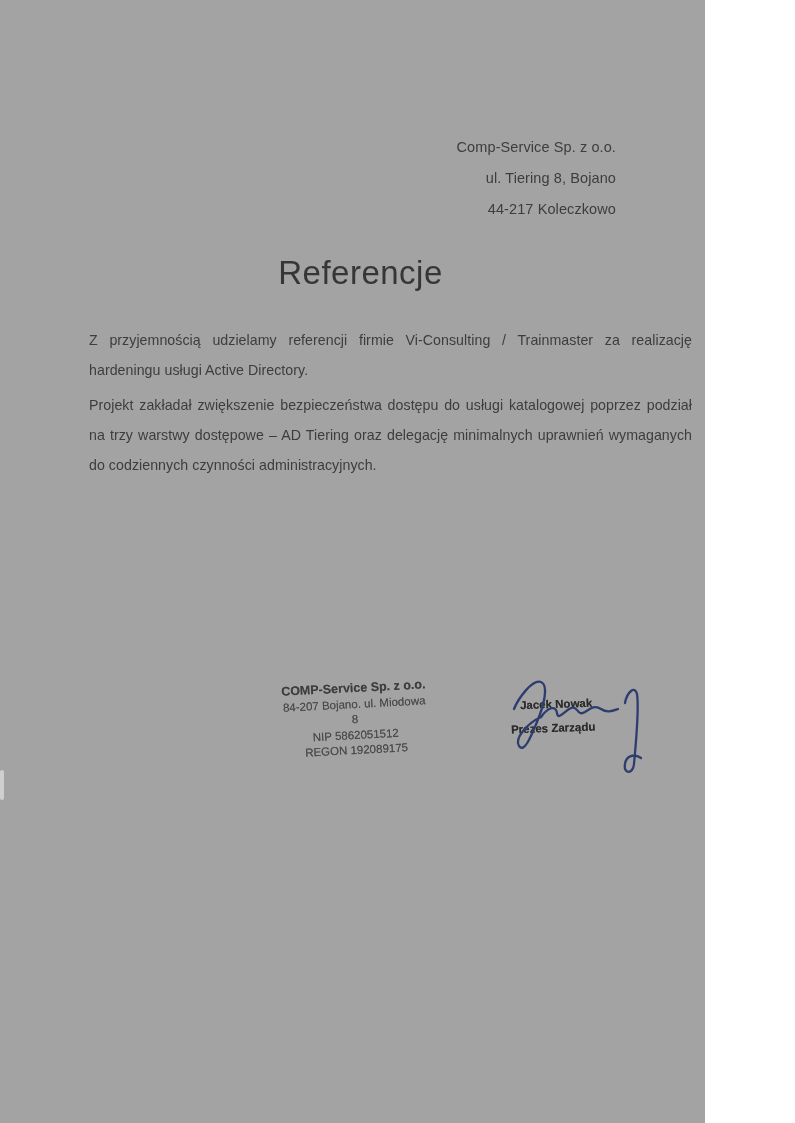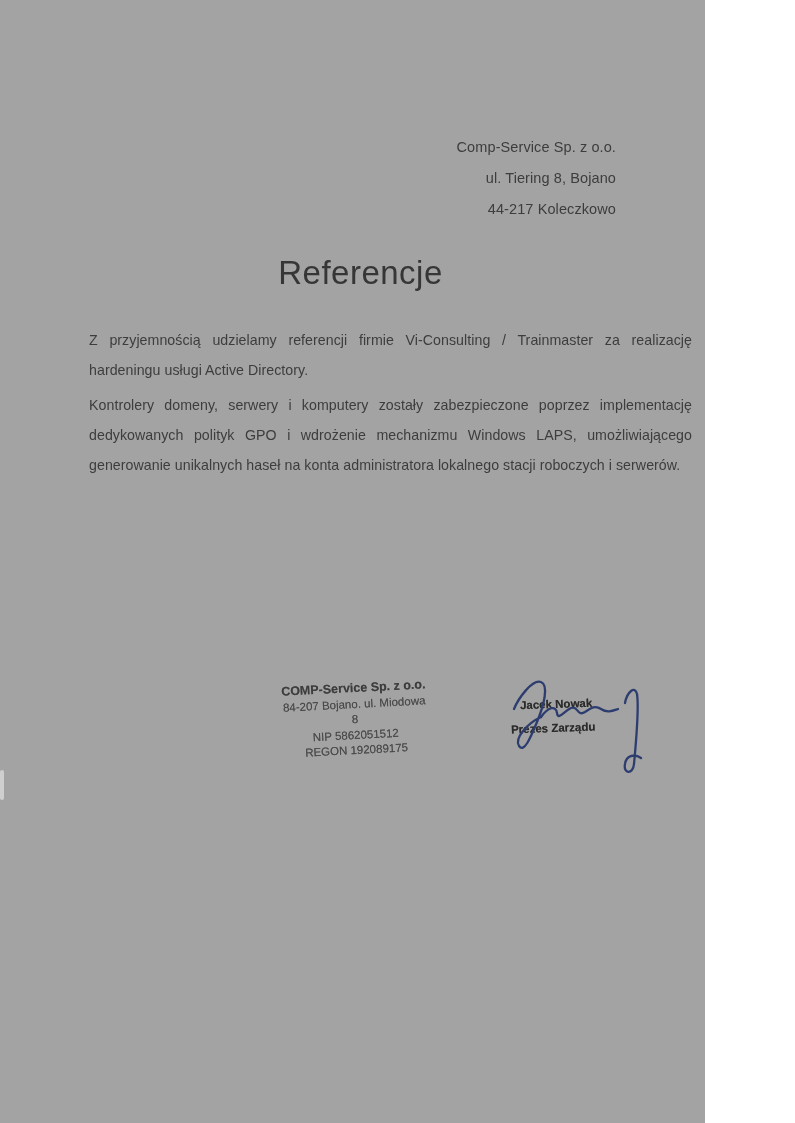--- a/index.html
+++ b/index.html
@@ -127,21 +127,21 @@
   <div class="letterhead">
     <div>Comp-Service Sp. z o.o.</div>
     <div>ul. Tiering 8, Bojano</div>
     <div>44-217 Koleczkowo</div>
   </div>
 
   <div class="doc-title">Referencje</div>
 
   <div class="letter-body">
     <p>Z przyjemnością udzielamy referencji firmie Vi-Consulting / Trainmaster za realizację hardeningu usługi Active Directory.</p>
-    <p>Kontrolery domeny, serwery i komputery zostały zabezpieczone poprzez implementację dedykowanych polityk GPO i wdrożenie mechanizmu Windows LAPS, umożliwiającego generowanie unikalnych haseł na konta administratora lokalnego stacji roboczych i serwerów.</p>
+    <p>Projekt zakładał zwiększenie bezpieczeństwa dostępu do usługi katalogowej poprzez podział na trzy warstwy dostępowe – AD Tiering oraz delegację minimalnych uprawnień wymaganych do codziennych czynności administracyjnych.</p>
   </div>
 
   <div class="company-stamp">
     <div class="stamp-line-1">COMP-Service Sp. z o.o.</div>
     <div class="stamp-line">84-207 Bojano. ul. Miodowa 8</div>
     <div class="stamp-line">NIP 5862051512</div>
     <div class="stamp-line">REGON 192089175</div>
   </div>
 
   <div class="signature-block">

